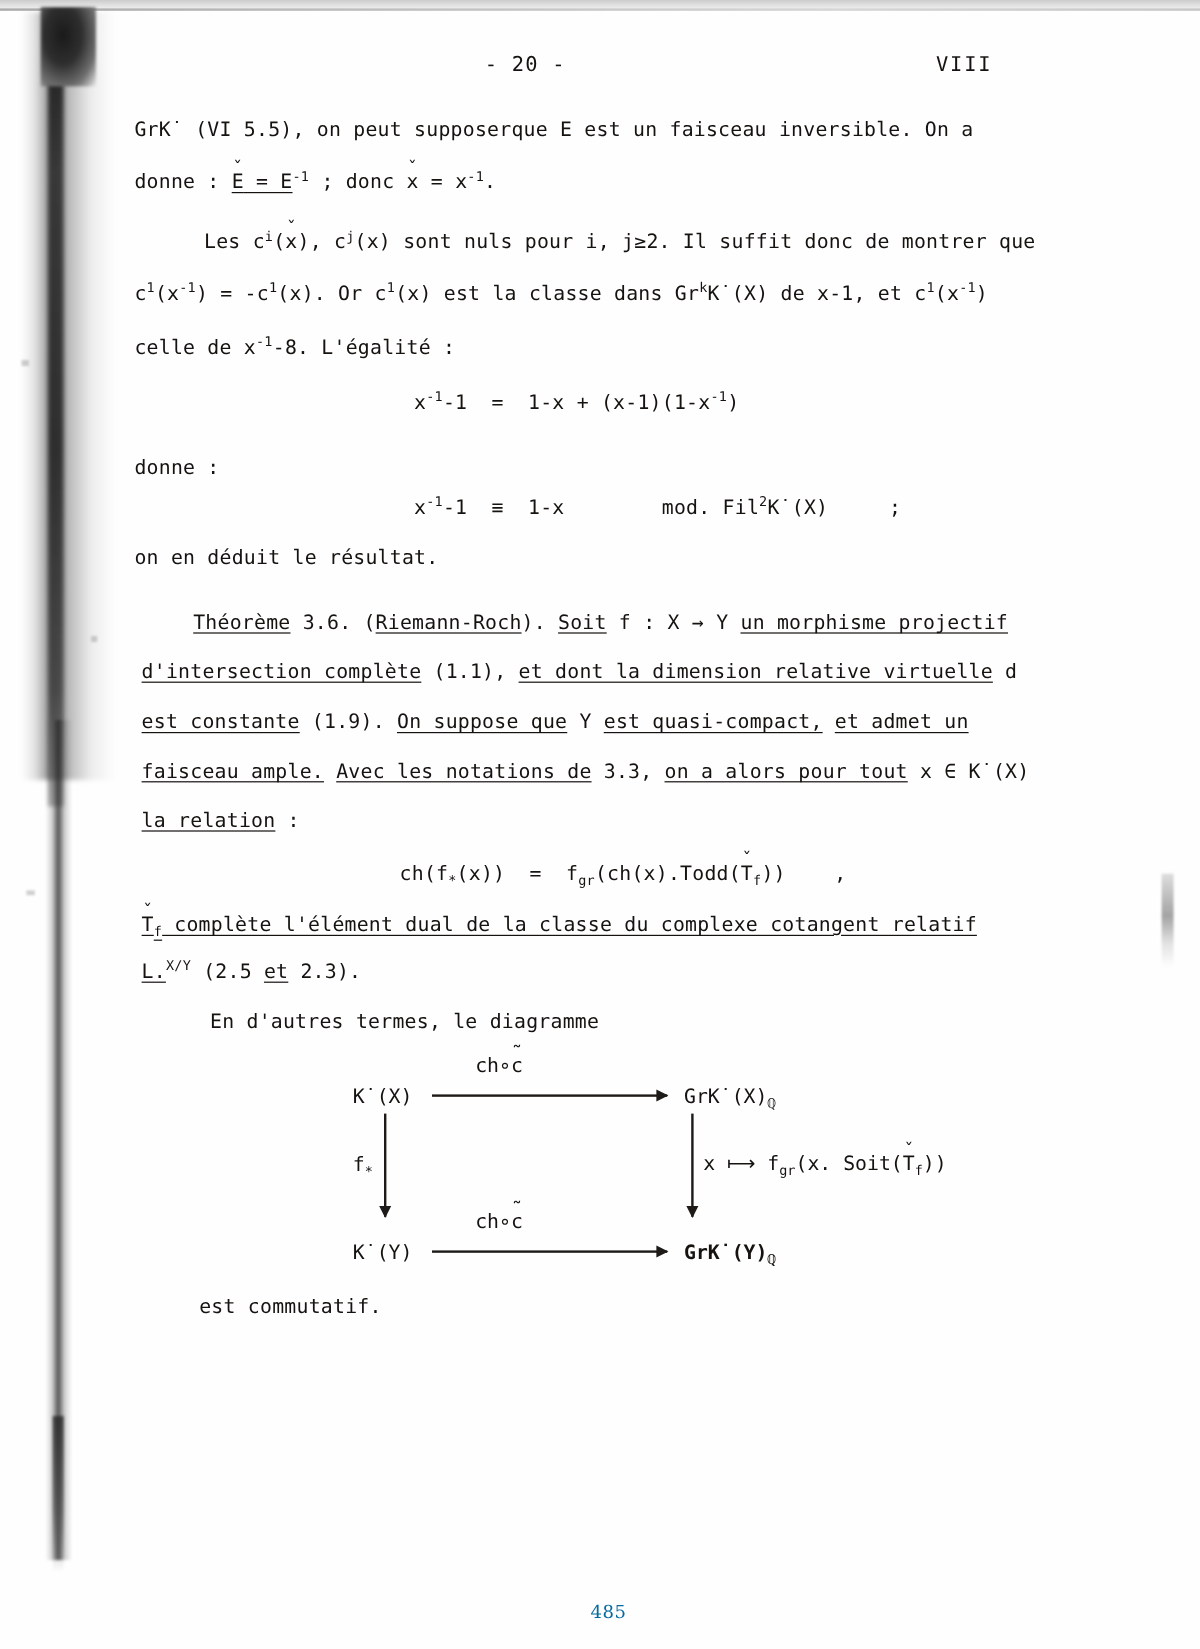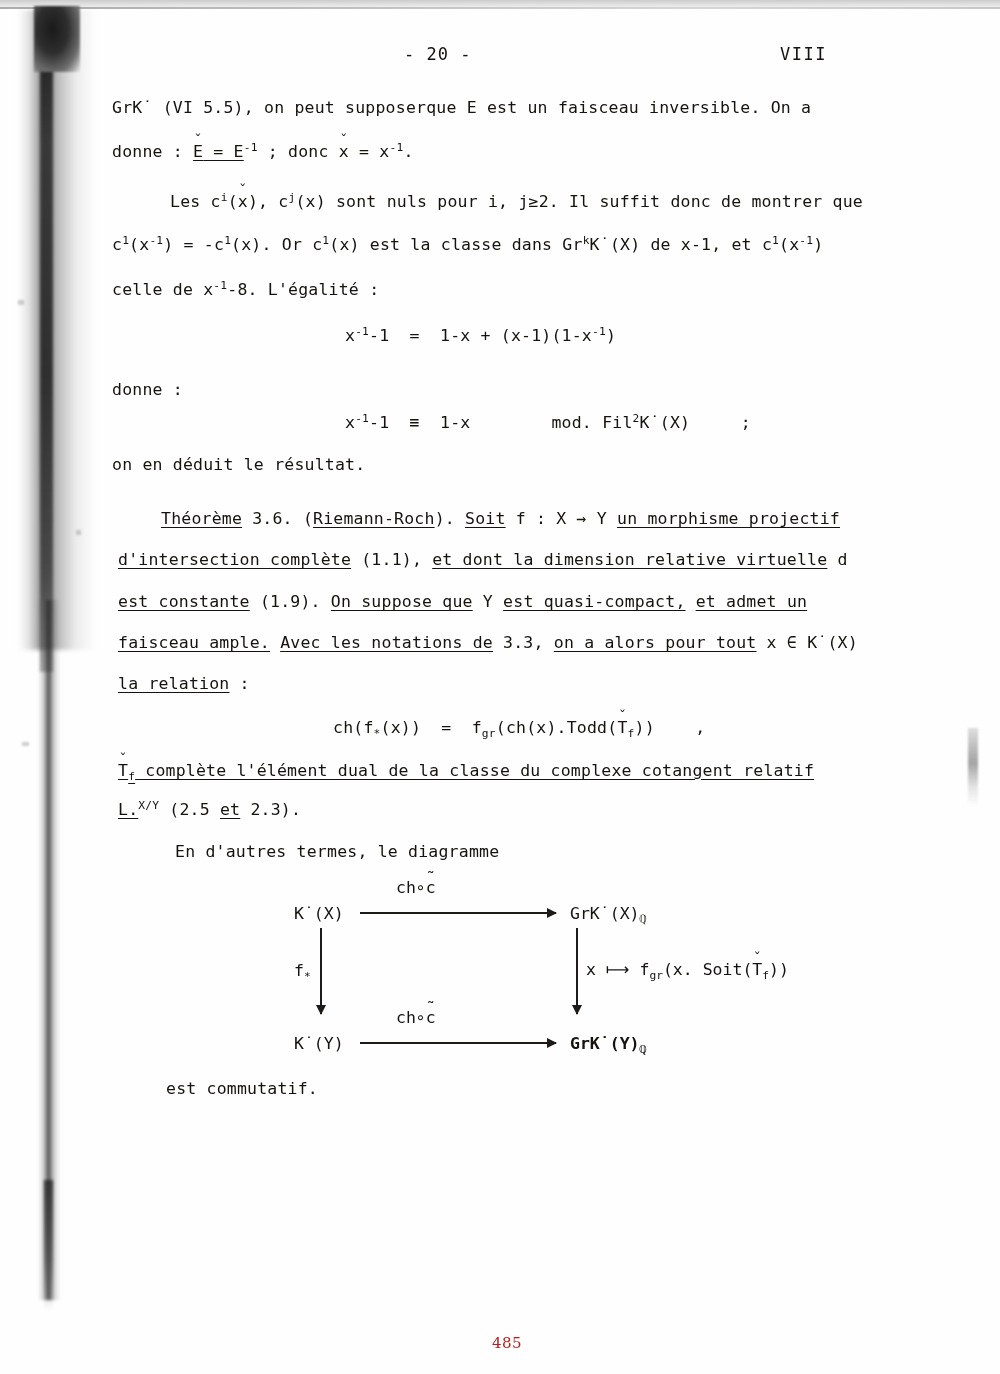--- a/index.html
+++ b/index.html
@@ -204,21 +204,21 @@
     border-left: 5px solid transparent;
     border-right: 5px solid transparent;
   }
 
   
   .folio {
     position: absolute;
     left: 492px; top: 1334px;
     font-family: "DejaVu Serif", "Liberation Serif", serif;
     font-size: 15px;
-    color: #b91c1c;
+    color: #0369a1;
     letter-spacing: .5px;
   }
 </style>
 </head>
 <body>
 
 <div id="page">
 
   <div class="scan-top-band"></div>
   <div class="scan-top-hairline"></div>

